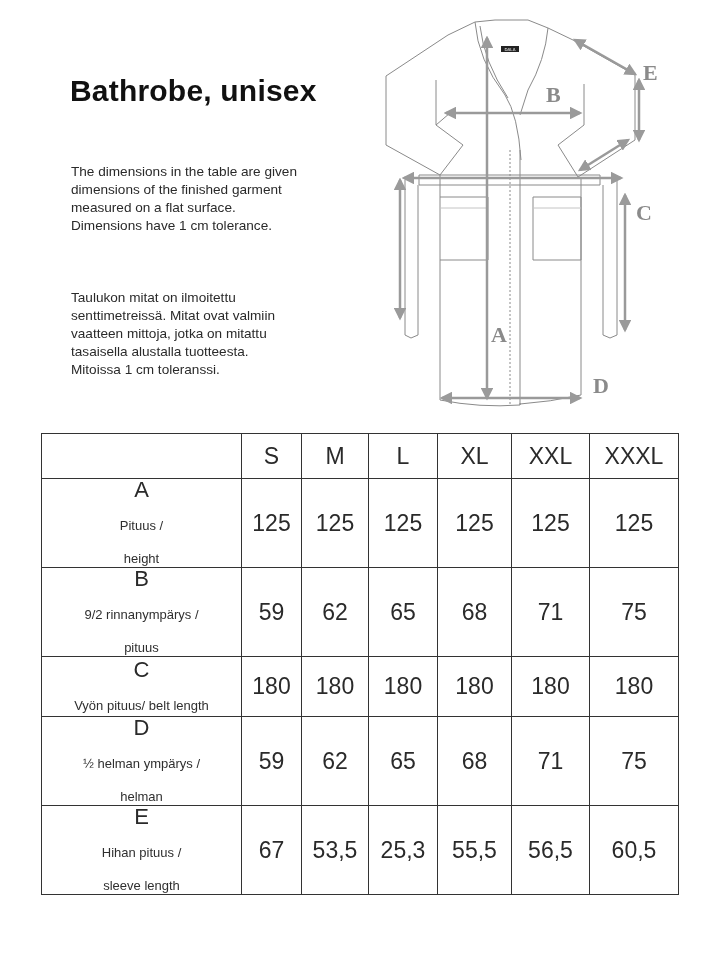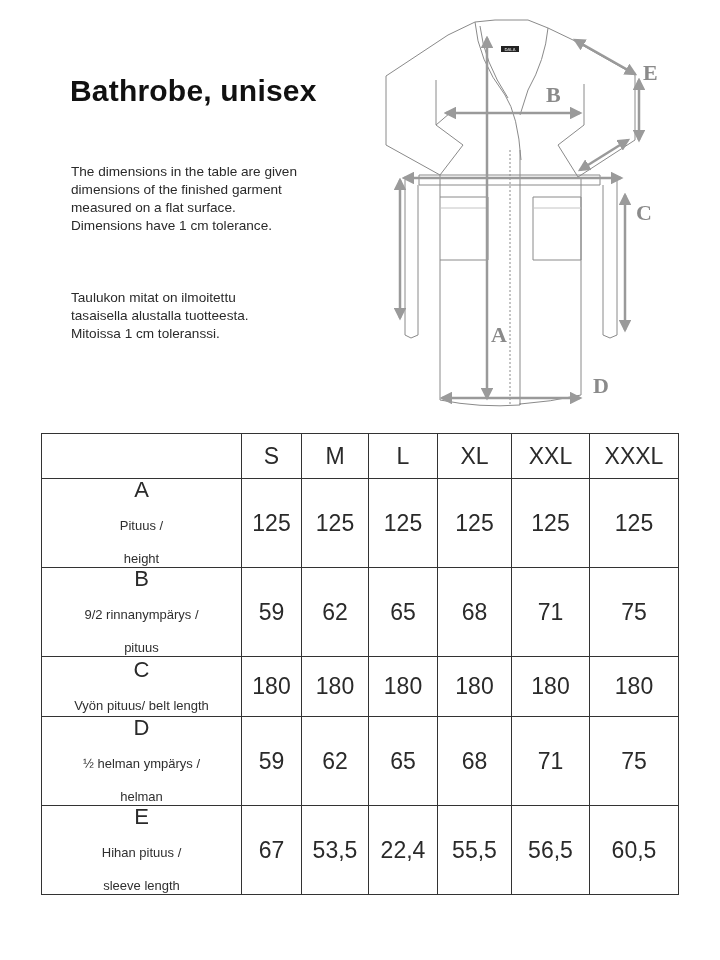--- a/index.html
+++ b/index.html
@@ -32,20 +32,22 @@
 
 <p class="para en">
   <span>The dimensions in the table are given</span>
   <span>dimensions of the finished garment</span>
   <span>measured on a flat surface.</span>
   <span>Dimensions have 1 cm tolerance.</span>
 </p>
 
 <p class="para fi">
   <span>Taulukon mitat on ilmoitettu</span>
+  <span>senttimetreissä. Mitat ovat valmiin</span>
+  <span>vaatteen mittoja, jotka on mitattu</span>
   <span>tasaisella alustalla tuotteesta.</span>
   <span>Mitoissa 1 cm toleranssi.</span>
 </p>
 
 <svg class="diagram" viewBox="380 15 300 400" width="300" height="400" xmlns="http://www.w3.org/2000/svg">
   <defs>
     <marker id="ah" viewBox="0 0 10 10" refX="8" refY="5" markerWidth="5" markerHeight="5" orient="auto-start-reverse">
       <path d="M0,0 L10,5 L0,10 z" fill="#9a9a9a"></path>
     </marker>
   </defs>
@@ -176,19 +178,19 @@
     <td class="val">75</td>
   </tr>
   <tr class="r">
     <td class="lbl">
       <span class="letter">E</span>
       <span class="desc">Hihan pituus /</span>
       <span class="desc">sleeve length</span>
     </td>
     <td class="val">67</td>
     <td class="val">53,5</td>
-    <td class="val">22,4</td>
+    <td class="val">25,3</td>
     <td class="val">55,5</td>
     <td class="val">56,5</td>
     <td class="val">60,5</td>
   </tr>
 </tbody>
   </table>
 
 </body></html>

